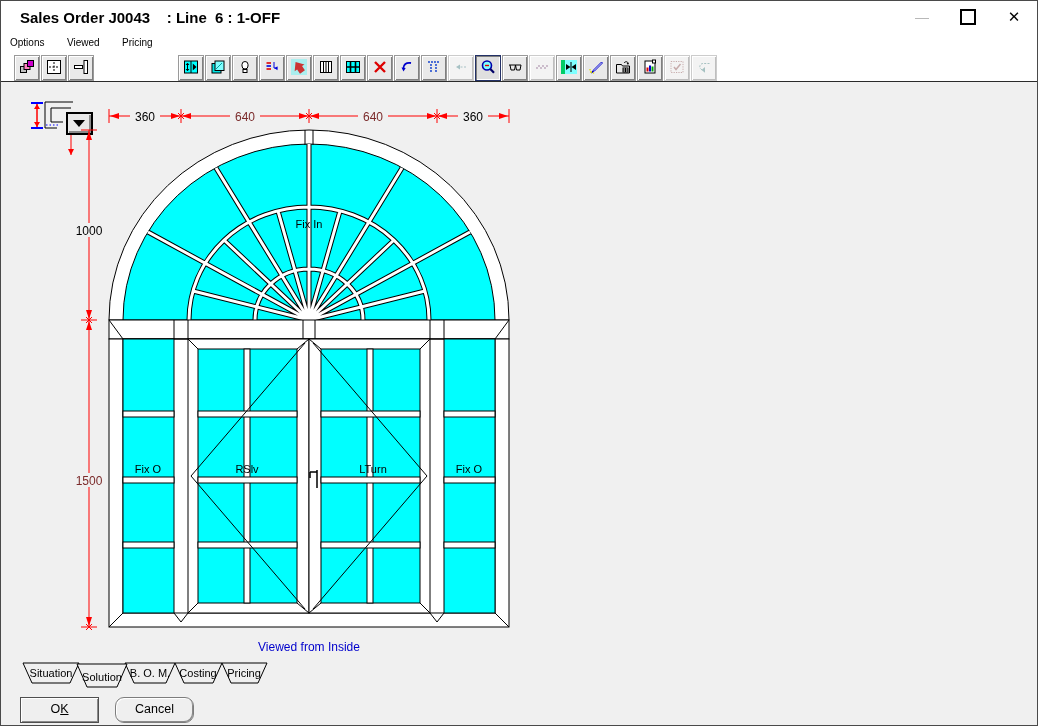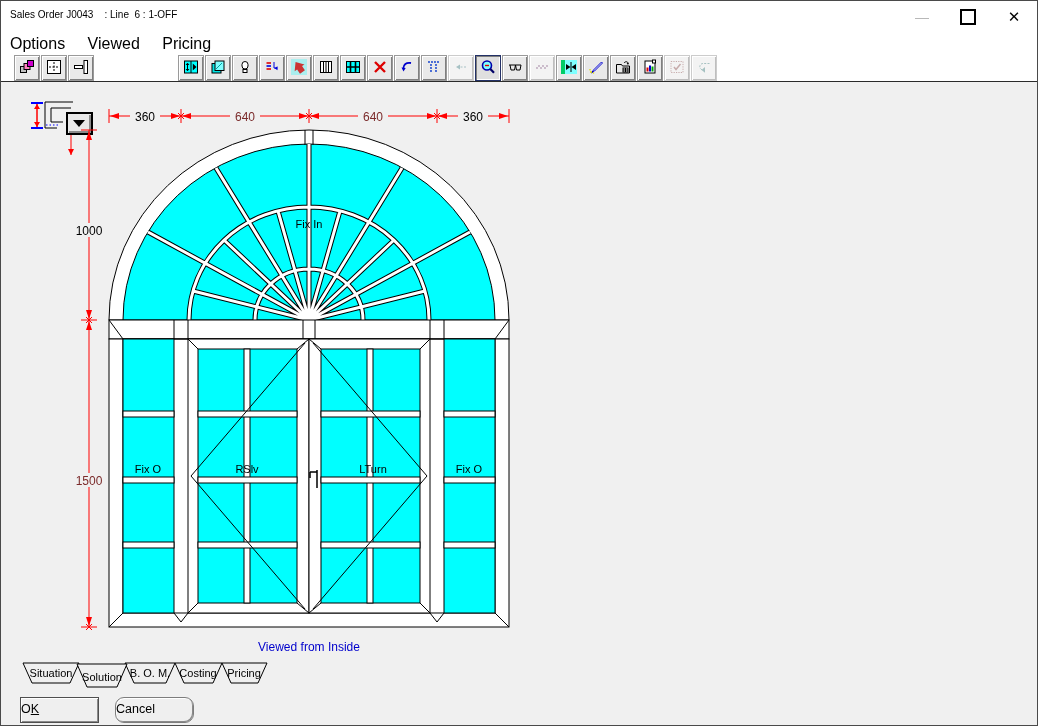--- a/index.html
+++ b/index.html
@@ -1,41 +1,41 @@
 <!DOCTYPE html>
 <html><head>
 <meta charset="utf-8">
 <style>
   html,body{margin:0;padding:0;background:#808080;font-family:"Liberation Sans",sans-serif;}
   .window{position:relative;width:1036px;height:724px;background:#f0f0f0;border:1px solid #4a4a4a;overflow:hidden;}
   
   .titlebar{position:absolute;left:0;top:0;width:100%;height:31px;background:#ffffff;}
-  .title-text{position:absolute;left:9px;top:8px;font-size:10px;color:#000;white-space:pre;}
+  .title-text{position:absolute;left:19px;top:8px;font-size:15px;color:#000;white-space:pre;font-weight:bold;}
   .cap-btn{position:absolute;top:0;width:46px;height:31px;display:flex;align-items:center;justify-content:center;}
   .cap-min{right:92px;color:#b8b8b8;font-size:14px;}
   .cap-max{right:46px;}
   .cap-max .box{width:12px;height:12px;border:2px solid #000;}
   .cap-close{right:0;color:#000;font-size:15px;}
   
   .menubar{position:absolute;left:0;top:31px;width:100%;height:22px;background:#ffffff;}
-  .menu-item{display:inline-block;padding:3px 9px;font-size:16px;color:#000;}
+  .menu-item{display:inline-block;padding:3px 9px;font-size:10px;color:#000;}
   
   .toolbar{position:absolute;left:0;top:53px;width:100%;height:28px;background:#ffffff;border-bottom:1px solid #2b2b2b;padding-left:13px;box-sizing:border-box;}
   .tbtn{display:inline-block;vertical-align:top;width:24px;height:24px;margin:1px 1px 0 0;background:#e9e9e9;border:1px solid #9a9a9a;box-shadow:inset 1px 1px 0 #ffffff,inset -1px -1px 0 #7f7f7f;text-align:center;}
   .tbtn svg{margin-top:3px;}
   .tbtn.gap{margin-left:83px;}
   .tbtn.disabled{opacity:.5;filter:saturate(.35);}
   .tbtn.active{border:1px solid #223066;box-shadow:inset 1px 1px 0 #7f7f7f,inset -1px -1px 0 #ffffff;background:#dfdfdf;}
   
   .canvas{position:absolute;left:0;top:82px;width:1036px;height:580px;}
   
   .tabsvg{position:absolute;left:14px;top:661px;}
   .tab-text{font-size:11px;fill:#000;}
   
-  .btn{position:absolute;height:24px;width:77px;background:#efefef;border:1px solid #7d7d7d;box-shadow:inset 1px 1px 0 #ffffff,inset -1px -1px 0 #8a8a8a;font-size:12.5px;line-height:22px;color:#000;}
+  .btn{position:absolute;height:24px;width:77px;background:#efefef;border:1px solid #7d7d7d;box-shadow:inset 1px 1px 0 #ffffff,inset -1px -1px 0 #8a8a8a;font-size:12.5px;text-align:center;line-height:22px;color:#000;}
   .btn-ok{left:19px;top:696px;border-color:#4f4f4f;}
   .btn-cancel{left:114px;top:696px;border-radius:9px;}
   .dim-text{font-size:12px;}
   .panel-label{font-size:11px;fill:#000;}
   .caption-text{font-size:12px;}
 </style>
 </head>
 <body>
 
 <div class="window">

